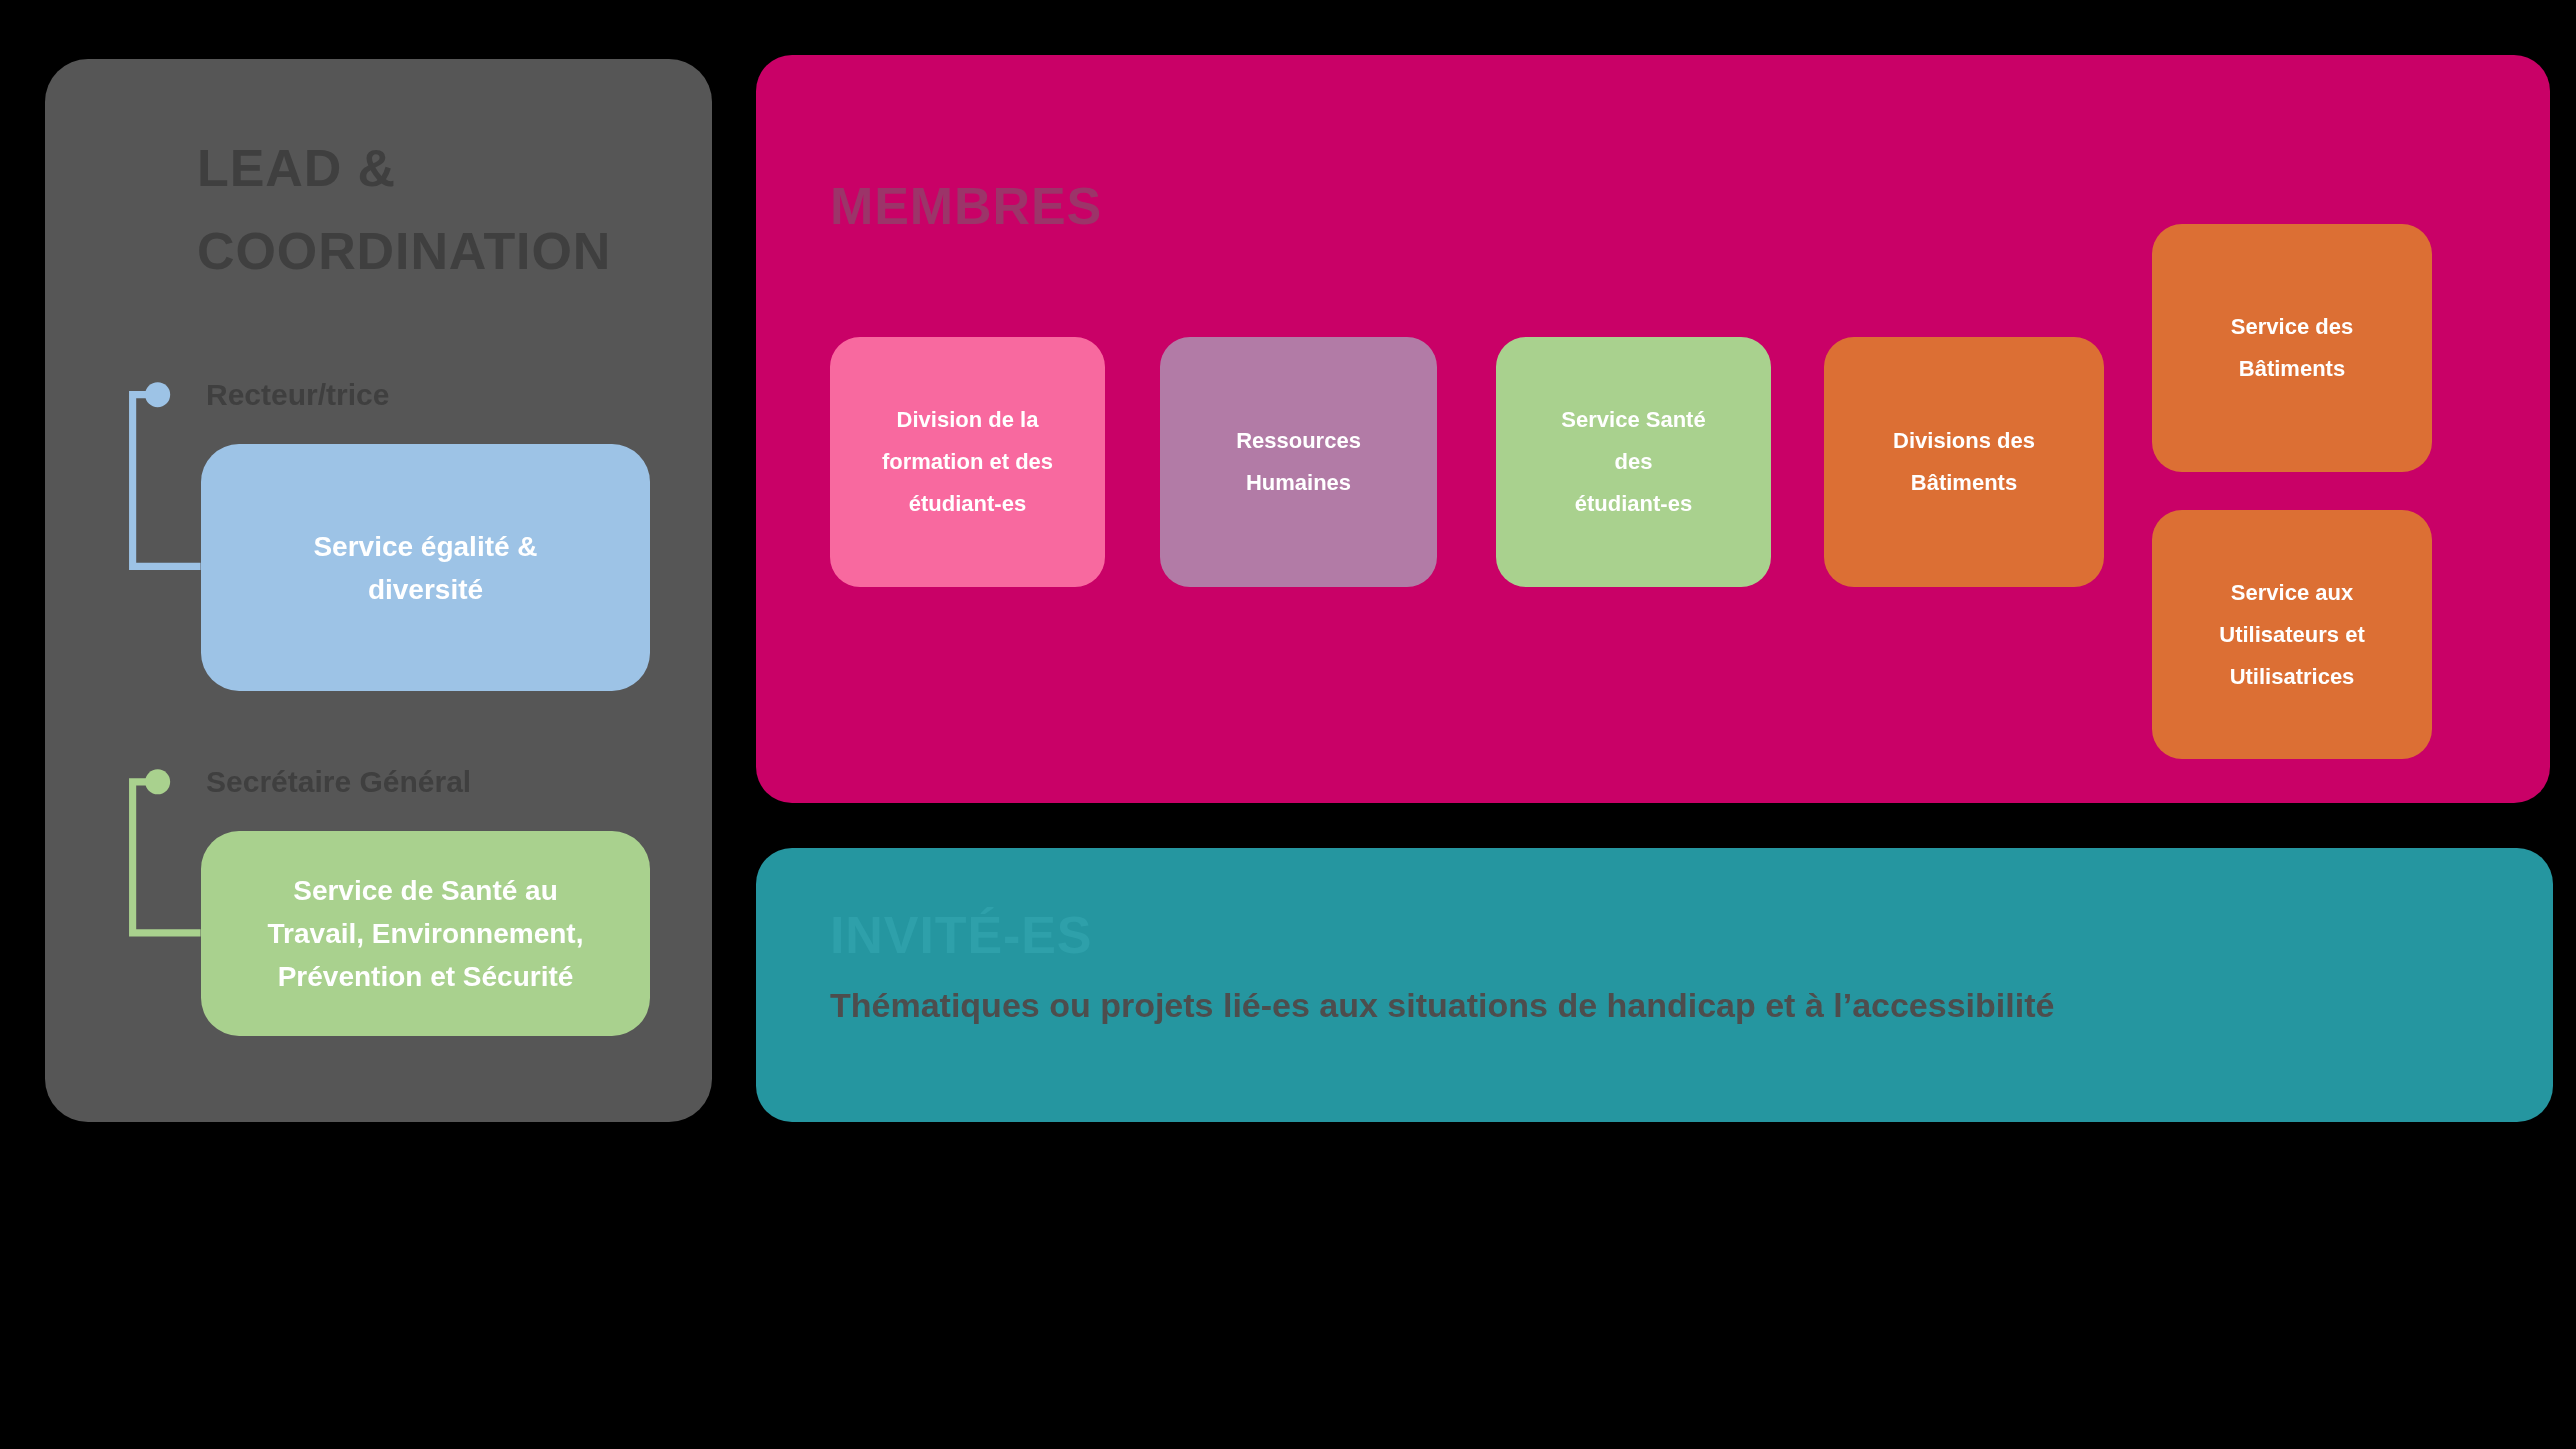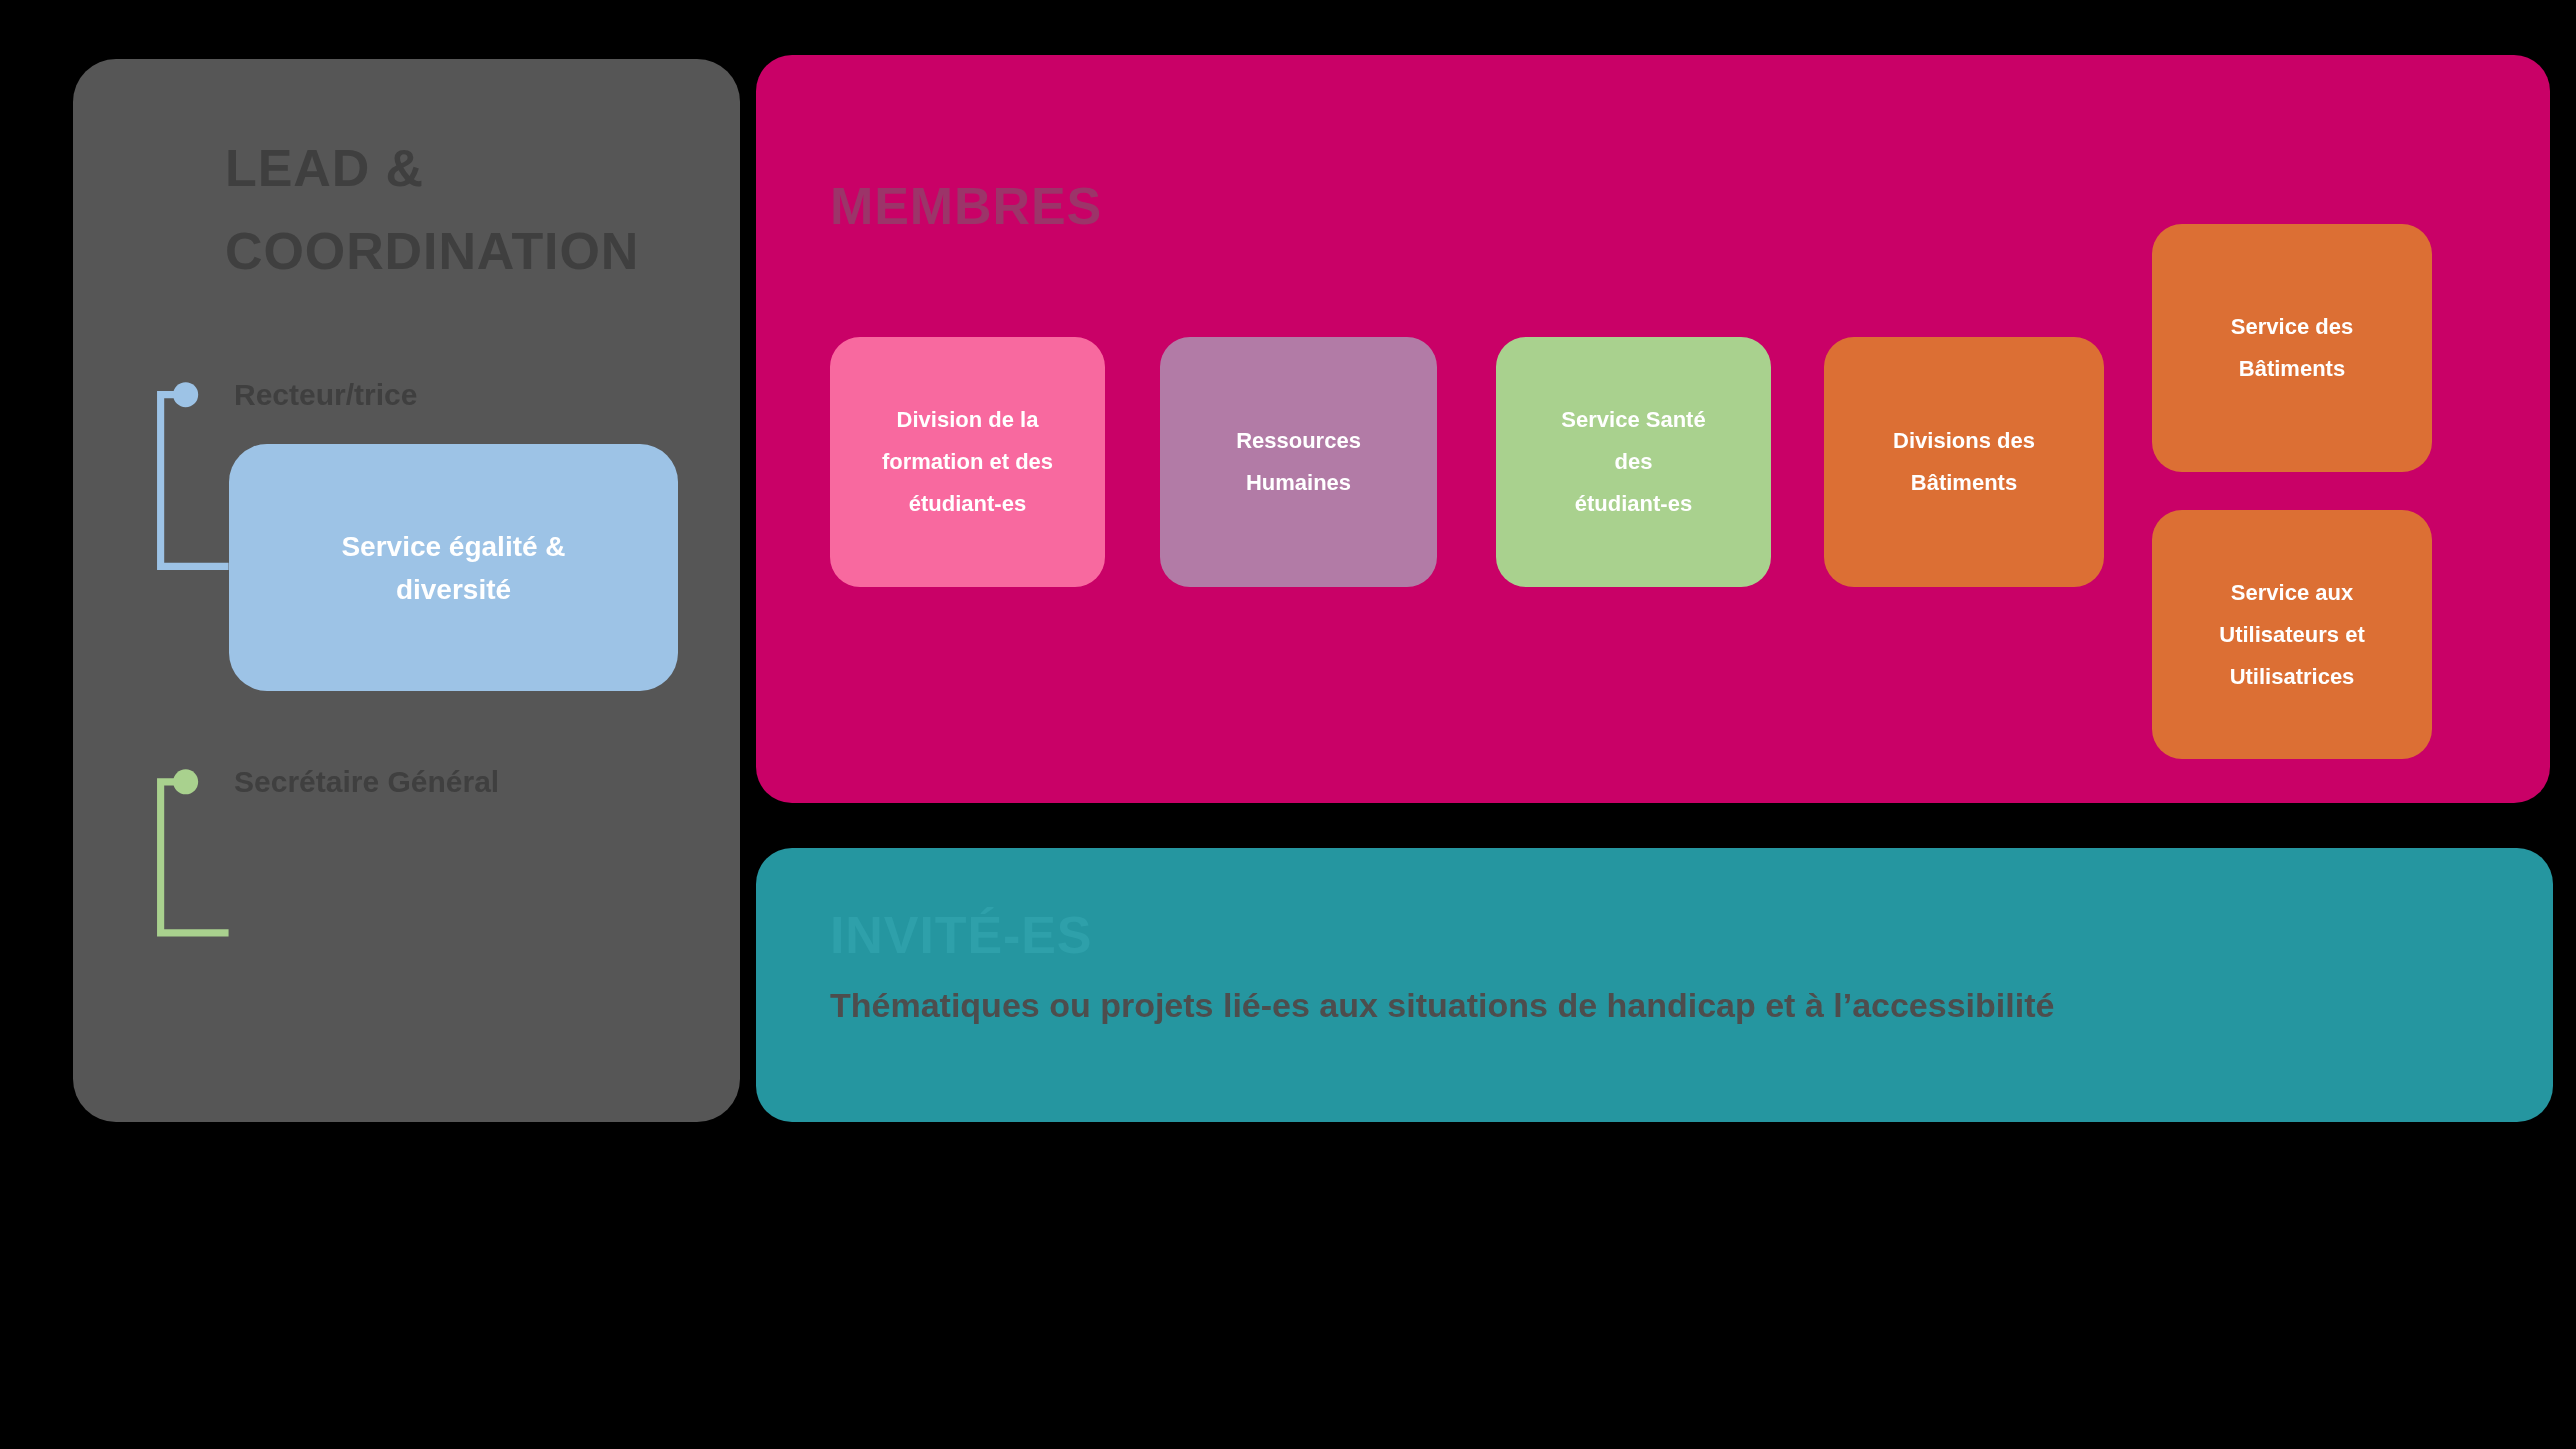--- a/index.html
+++ b/index.html
@@ -24,21 +24,21 @@
     width:2576px; height:1449px;
     background:var(--background);
     font-family:"Liberation Sans", sans-serif;
     position:relative; overflow:hidden;
   }
   .panel { position:absolute; }
 
   
   #lead-panel {
     left:45px; top:59px; width:667px; height:1063px;
-    background:var(--lead-panel-bg); border-radius:43px;margin-left:28px;
+    background:var(--lead-panel-bg); border-radius:43px;
   }
   #lead-title {
     position:absolute; left:152px; top:68px;
     color:var(--lead-title-color);
     font-size:52px; font-weight:bold; line-height:83px;
     white-space:pre-line; letter-spacing:0.9px;
   }
   #lead-svg { position:absolute; left:0; top:0; width:667px; height:1063px; }
   .connector { fill:none; stroke-width:8px; }
   .connector-blue { stroke:var(--blue); }
@@ -115,20 +115,23 @@
     </svg>
 
     <div id="lead-title">LEAD &amp;
 COORDINATION</div>
 
     <div class="group-label" id="recteur-label">Recteur/trice</div>
     <div class="org-box" id="blue-box">Service égalité &amp;
 diversité</div>
 
     <div class="group-label" id="secretaire-label">Secrétaire Général</div>
+    <div class="org-box" id="green-box">Service de Santé au
+Travail, Environnement,
+Prévention et Sécurité</div>
   </div>
 
   <div class="panel" id="members-panel">
     <div id="members-title">MEMBRES</div>
 
     <div class="member-box" id="member-box-0">Division de la
 formation et des
 étudiant-es</div>
     <div class="member-box" id="member-box-1">Ressources
 Humaines</div>

